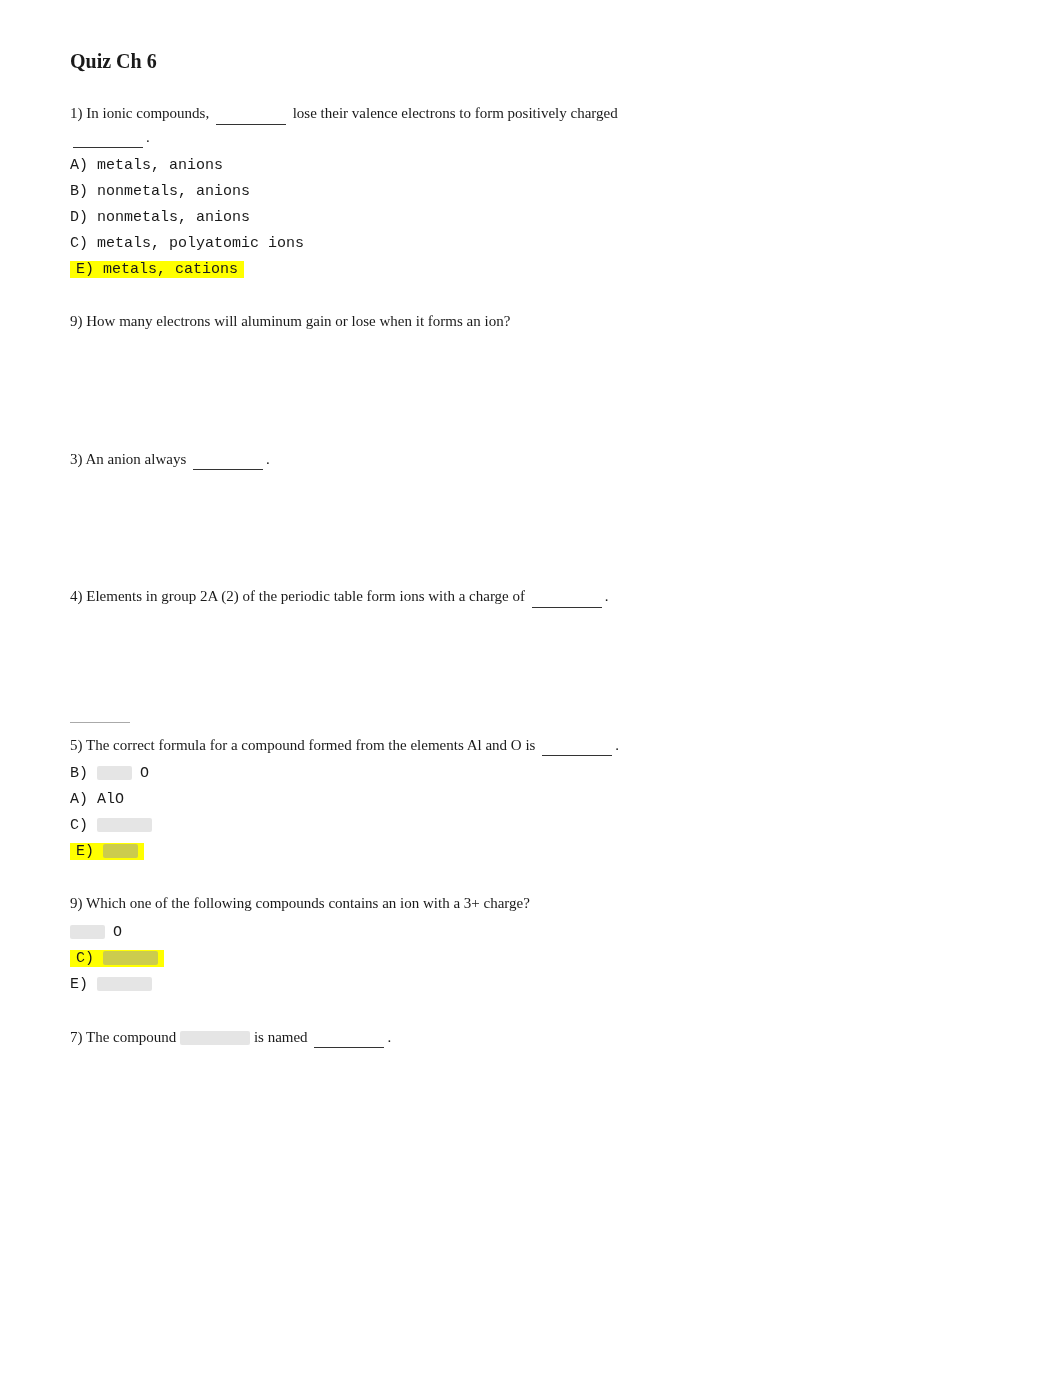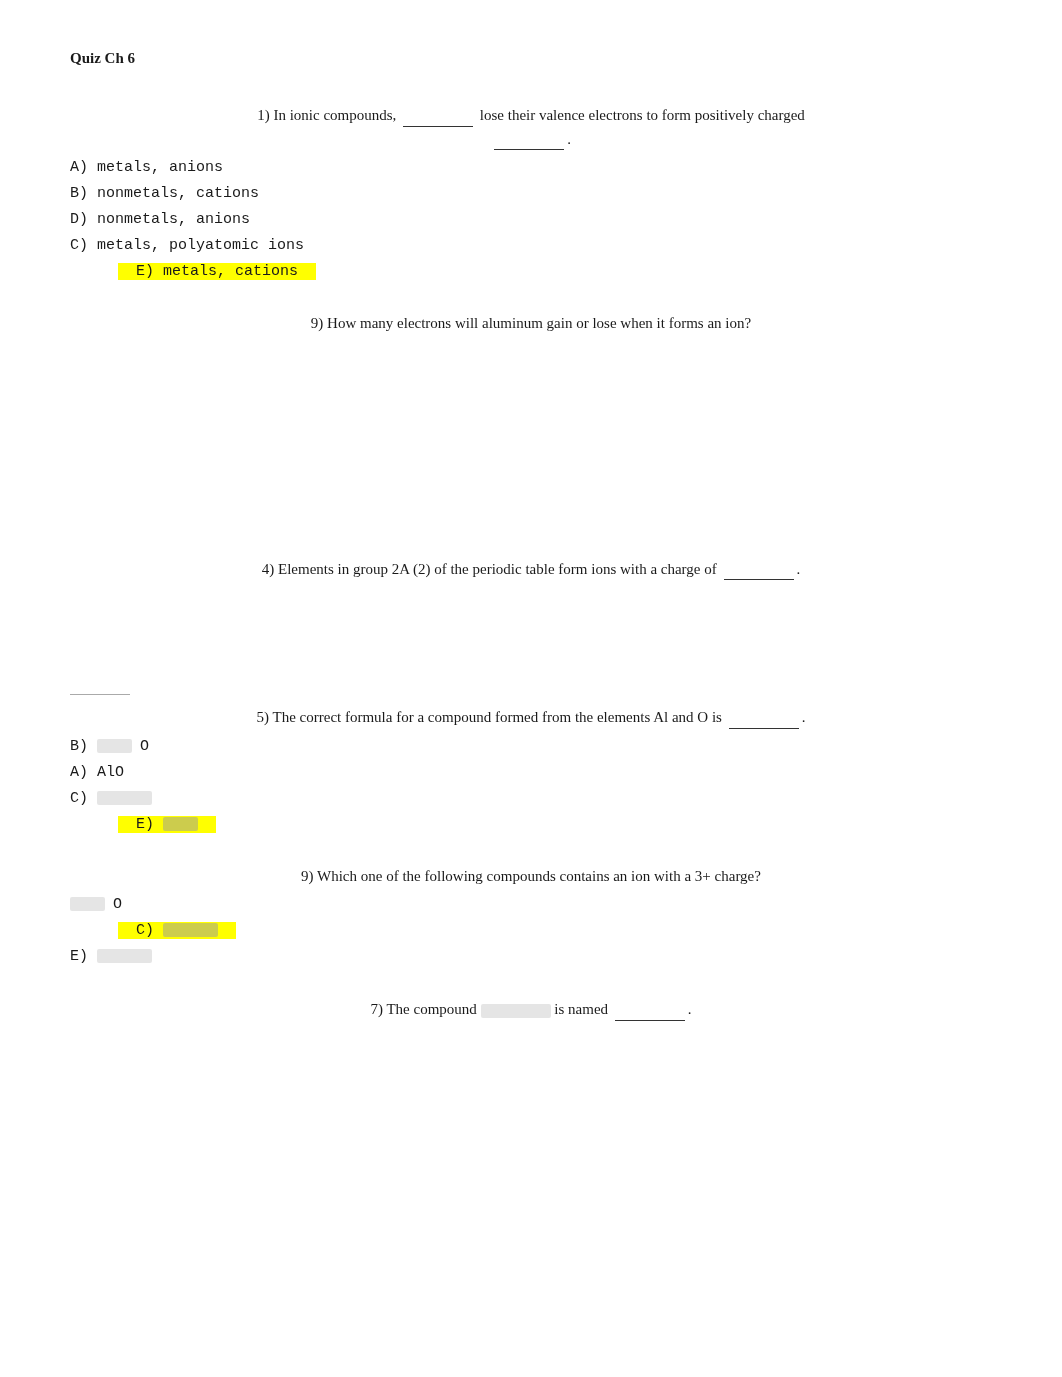--- a/index.html
+++ b/index.html
@@ -13,45 +13,43 @@
       font-family: 'Times New Roman', Times, serif;
       font-size: 15px;
       color: #1a1a1a;
       width: 1062px;
       min-height: 1377px;
       padding: 50px 70px;
     }
 
     .page-title {
       font-weight: bold;
-      font-size: 15px;
-      margin-bottom: 36px;
+      font-size: 20px;
+      margin-bottom: 28px;
     }
 
     .question-block {
       margin-bottom: 28px;
     }
 
     .question-text {
       margin-bottom: 6px;
       line-height: 1.5;
-      text-align: center;
     }
 
     .answer-choice {
       margin-left: 0;
       margin-bottom: 2px;
       line-height: 1.6;
       font-family: Liberation Mono, monospace;
     }
 
     .highlight {
       background-color: #ffff00;
-      padding: 0 18px;
-      margin-left: 48px;
+      padding: 0 6px;
     }
 
     .blank {
       display: inline-block;
       border-bottom: 1px solid #333;
       width: 70px;
       vertical-align: bottom;
       margin: 0 3px;
     }
 
@@ -117,32 +115,35 @@
 
   <div class="question-block">
     <div class="question-text">
       <span>1) In ionic compounds,</span>
       <span class="blank">&nbsp;</span>
       <span>lose their valence electrons to form positively charged</span>
       <br>
       <span class="blank-end">&nbsp;</span><span>.</span>
     </div>
     <div class="answer-choice">A) metals, anions</div>
-    <div class="answer-choice">B) nonmetals, cations</div>
+    <div class="answer-choice">B) nonmetals, anions</div>
     <div class="answer-choice">D) nonmetals, anions</div>
     <div class="answer-choice">C) metals, polyatomic ions</div>
     <div class="answer-choice"><span class="highlight">E) metals, cations</span></div>
   </div>
 
   <div class="question-block">
     <div class="question-text">9) How many electrons will aluminum gain or lose when it forms an ion?</div>
     <div class="spacer"></div>
   </div>
 
   <div class="question-block">
+    <div class="question-text">
+      3) An anion always <span class="blank">&nbsp;</span>.
+    </div>
     <div class="spacer"></div>
   </div>
 
   <div class="question-block">
     <div class="question-text">
       4) Elements in group 2A (2) of the periodic table form ions with a charge of <span class="blank">&nbsp;</span>.
     </div>
     <div class="spacer"></div>
   </div>
 

